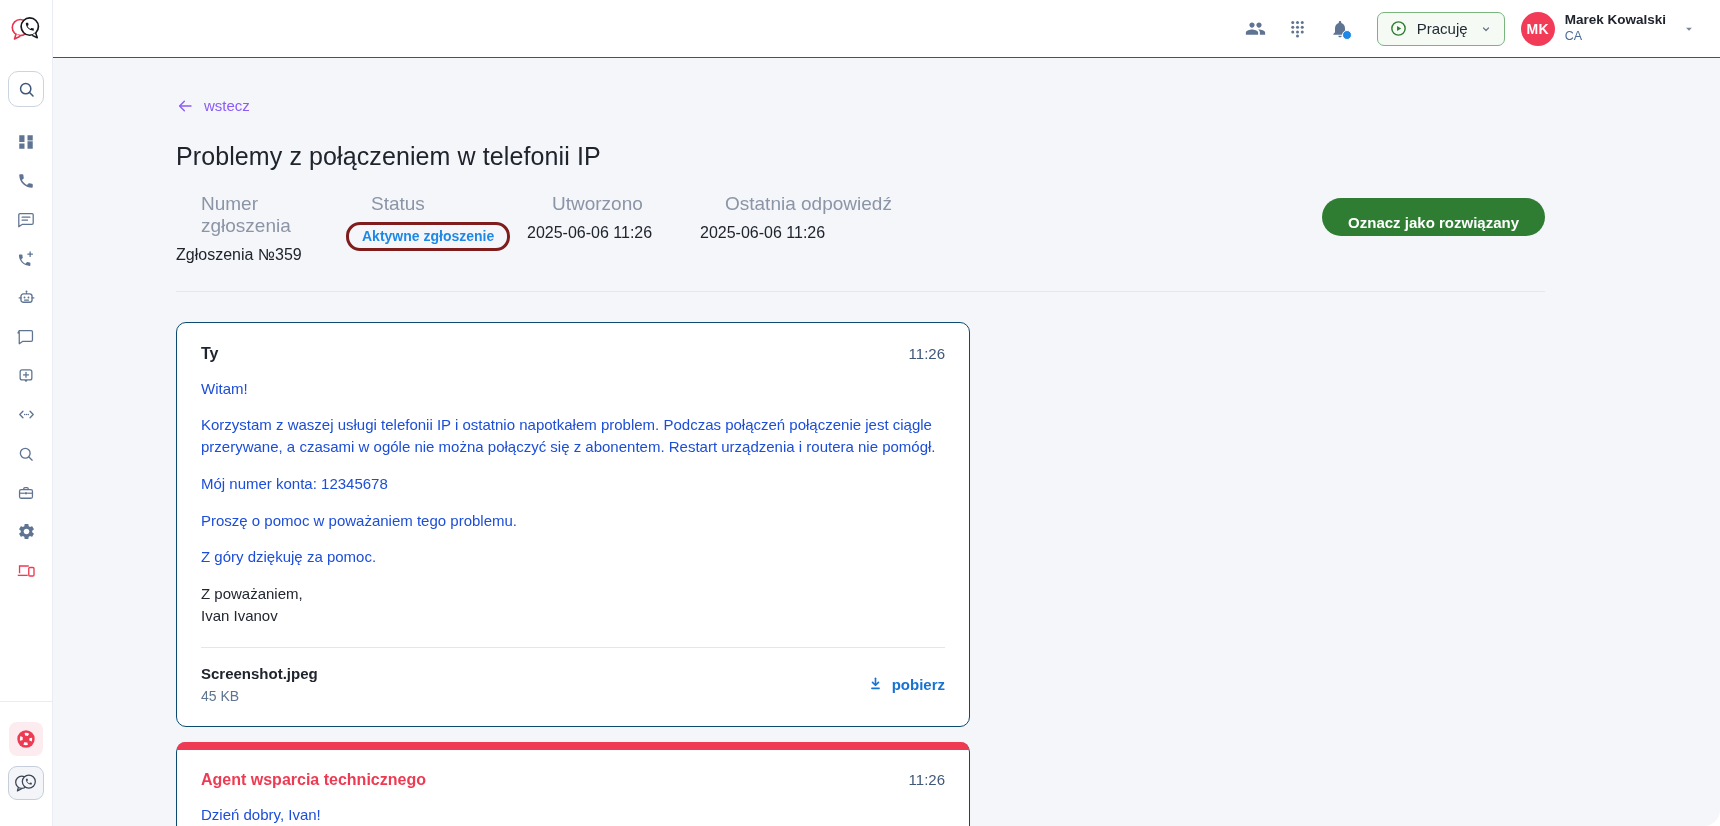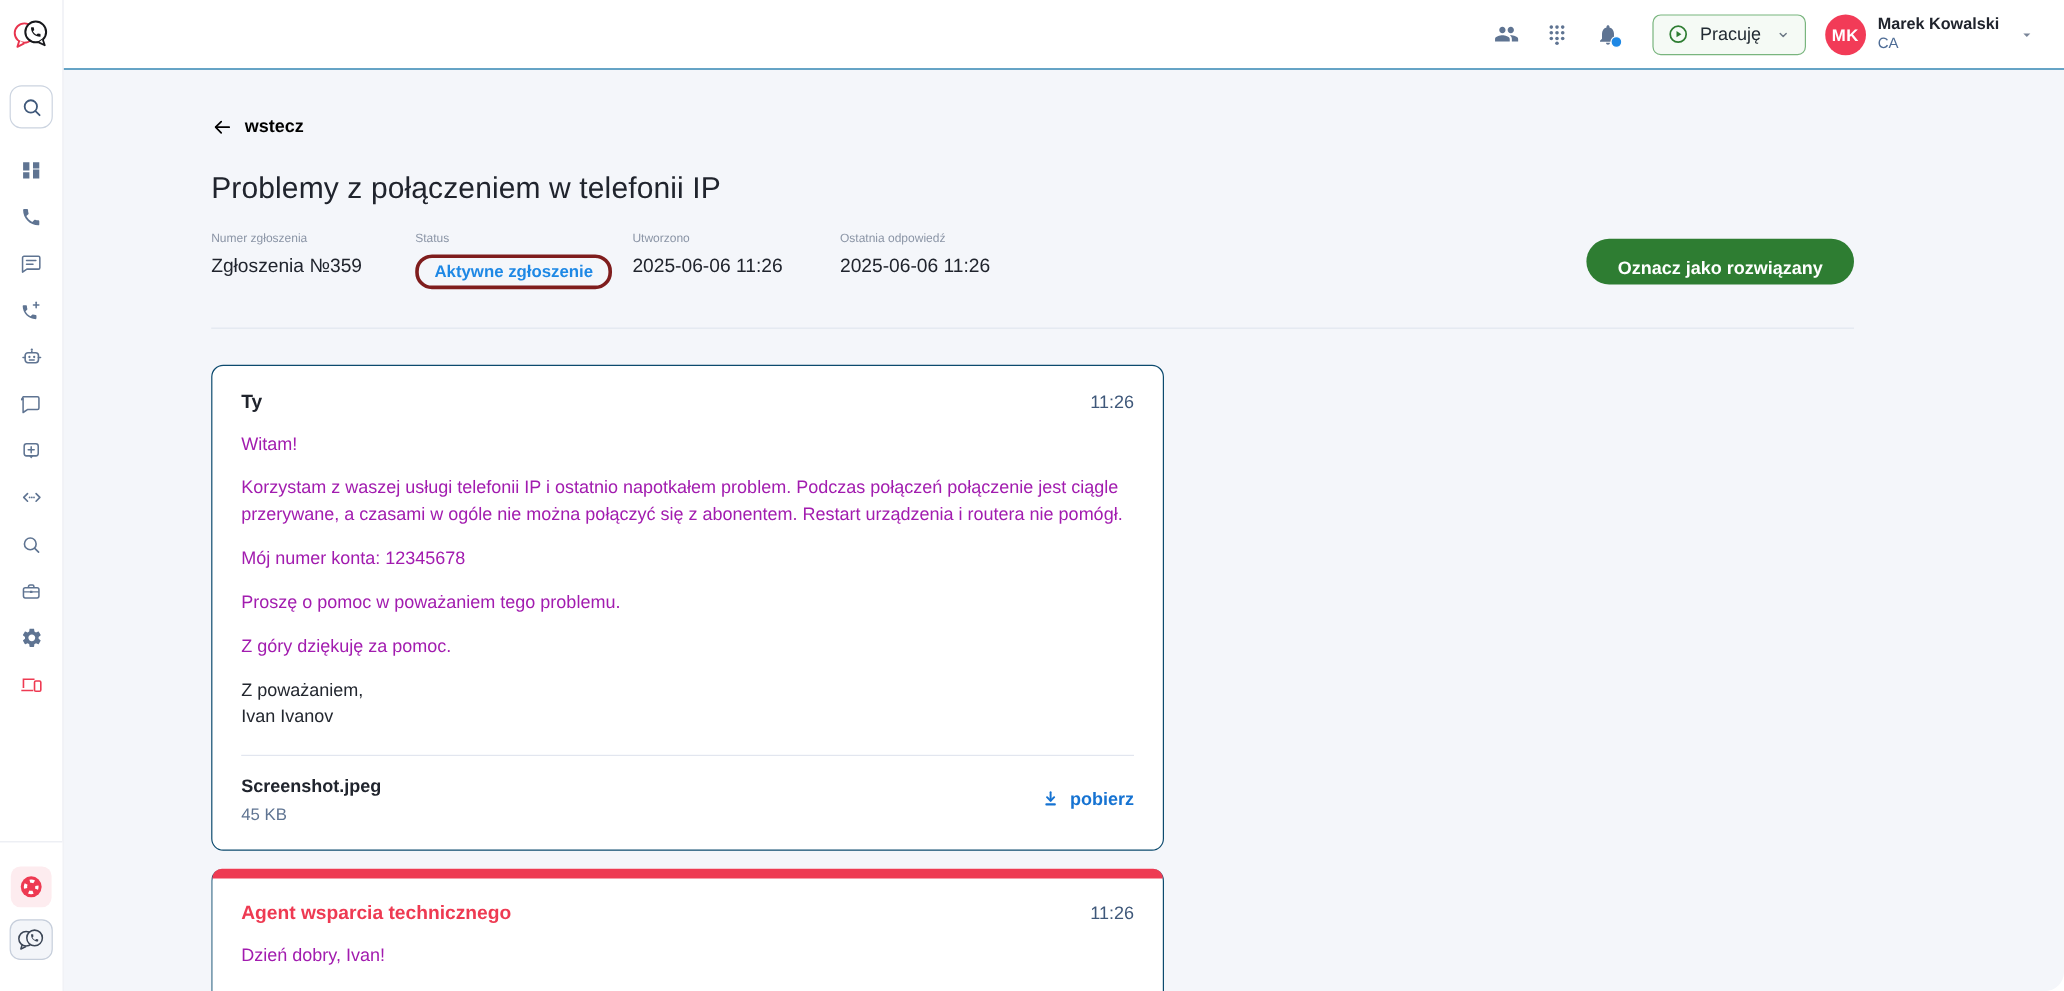--- a/index.html
+++ b/index.html
@@ -25,37 +25,37 @@
   .status-btn .lbl{font-size:15px;color:#222b33;}
   .status-caret{margin-left:auto;color:#6b7785;display:flex;}
   .user{margin-left:16px;display:flex;align-items:center;gap:10px;cursor:pointer;}
   .avatar{width:34px;height:34px;border-radius:50%;background:#f23b57;color:#fff;font-size:14px;font-weight:bold;display:flex;align-items:center;justify-content:center;letter-spacing:.3px;}
   .user-name{font-size:13.5px;font-weight:bold;color:#20242d;line-height:1.25;}
   .user-role{font-size:12.5px;color:#4f6d96;line-height:1.25;}
   .user-caret{color:#7a8699;display:flex;margin-left:6px;}
 
   
   .main{position:absolute;left:52px;top:57px;right:0;bottom:0;background:#f4f6fa;overflow:hidden;padding:32px 175px 0 124px;box-sizing:border-box;}
-  .back{display:inline-flex;align-items:center;gap:10px;color:#000000;font-size:15px;font-weight:bold;cursor:pointer;margin-top:8px;text-decoration:none;}
+  .back{display:inline-flex;align-items:center;gap:10px;color:#8b5cf6;font-size:15px;font-weight:normal;cursor:pointer;margin-top:8px;text-decoration:none;}
   h1.title{font-size:25px;font-weight:500;color:#20242d;margin:24px 0 0;letter-spacing:.1px;}
   .meta-row{position:relative;display:flex;margin-top:22px;min-height:52px;}
   .meta-col{display:flex;flex-direction:column;}
   .meta-col.c1{width:170px;} .meta-col.c2{width:181px;} .meta-col.c3{width:173px;}
-  .meta-label{font-size:10px;color:#8b95a6;}
+  .meta-label{font-size:19px;color:#8b95a6;margin-left:25px;}
   .meta-value{margin-top:9px;font-size:16px;color:#20242d;}
   .badge{display:inline-block;margin-top:7px;border:3px solid #7f1d1d;color:#1e88e5;border-radius:14px;padding:3px 13px 4px;font-size:14px;font-weight:700;background:transparent;width:max-content;}
   .resolve-btn{position:absolute;right:0;top:5px;height:38px;border:none;border-radius:19px;background:#2e7d32;color:#fff;font-size:15px;font-weight:bold;padding:16px 26px;cursor:pointer;font-family:inherit;}
   .rule{border:none;border-top:1px solid #e2e6ef;margin:27px 0 0;}
 
   .thread{margin-top:30px;}
   .msg-card{width:794px;box-sizing:border-box;background:#fff;border:1px solid #0c4a6e;border-radius:10px;padding:22px 24px;margin-bottom:15px;position:relative;}
   .msg-head{display:flex;justify-content:space-between;align-items:baseline;}
   .msg-author{font-size:16px;font-weight:bold;color:#20242d;}
   .msg-time{font-size:15px;color:#3f587a;}
-  .msg-card p{font-size:15px;color:#a21caf;line-height:1.45;margin:15px 0 0;}
+  .msg-card p{font-size:15px;color:#1d4ed8;line-height:1.45;margin:15px 0 0;}
   .signature div{font-size:15px;color:#23272f;line-height:1.45;}
   .signature{margin-top:15px;}
   .att-rule{border:none;border-top:1px solid #e2e6ef;margin:20px 0 17px;}
   .attachment{display:flex;justify-content:space-between;align-items:center;}
   .att-name{font-size:15px;font-weight:bold;color:#20242d;}
   .att-size{margin-top:6px;font-size:14px;color:#5f7492;}
   .download{display:flex;align-items:center;gap:8px;color:#1673d2;font-size:15px;font-weight:bold;cursor:pointer;text-decoration:none;}
 
   .msg-card.agent{padding-top:29px;border-top:none;}
   .agent-bar{position:absolute;top:0;left:0;right:0;height:8px;background:#ee3a52;border-radius:10px 10px 0 0;}

